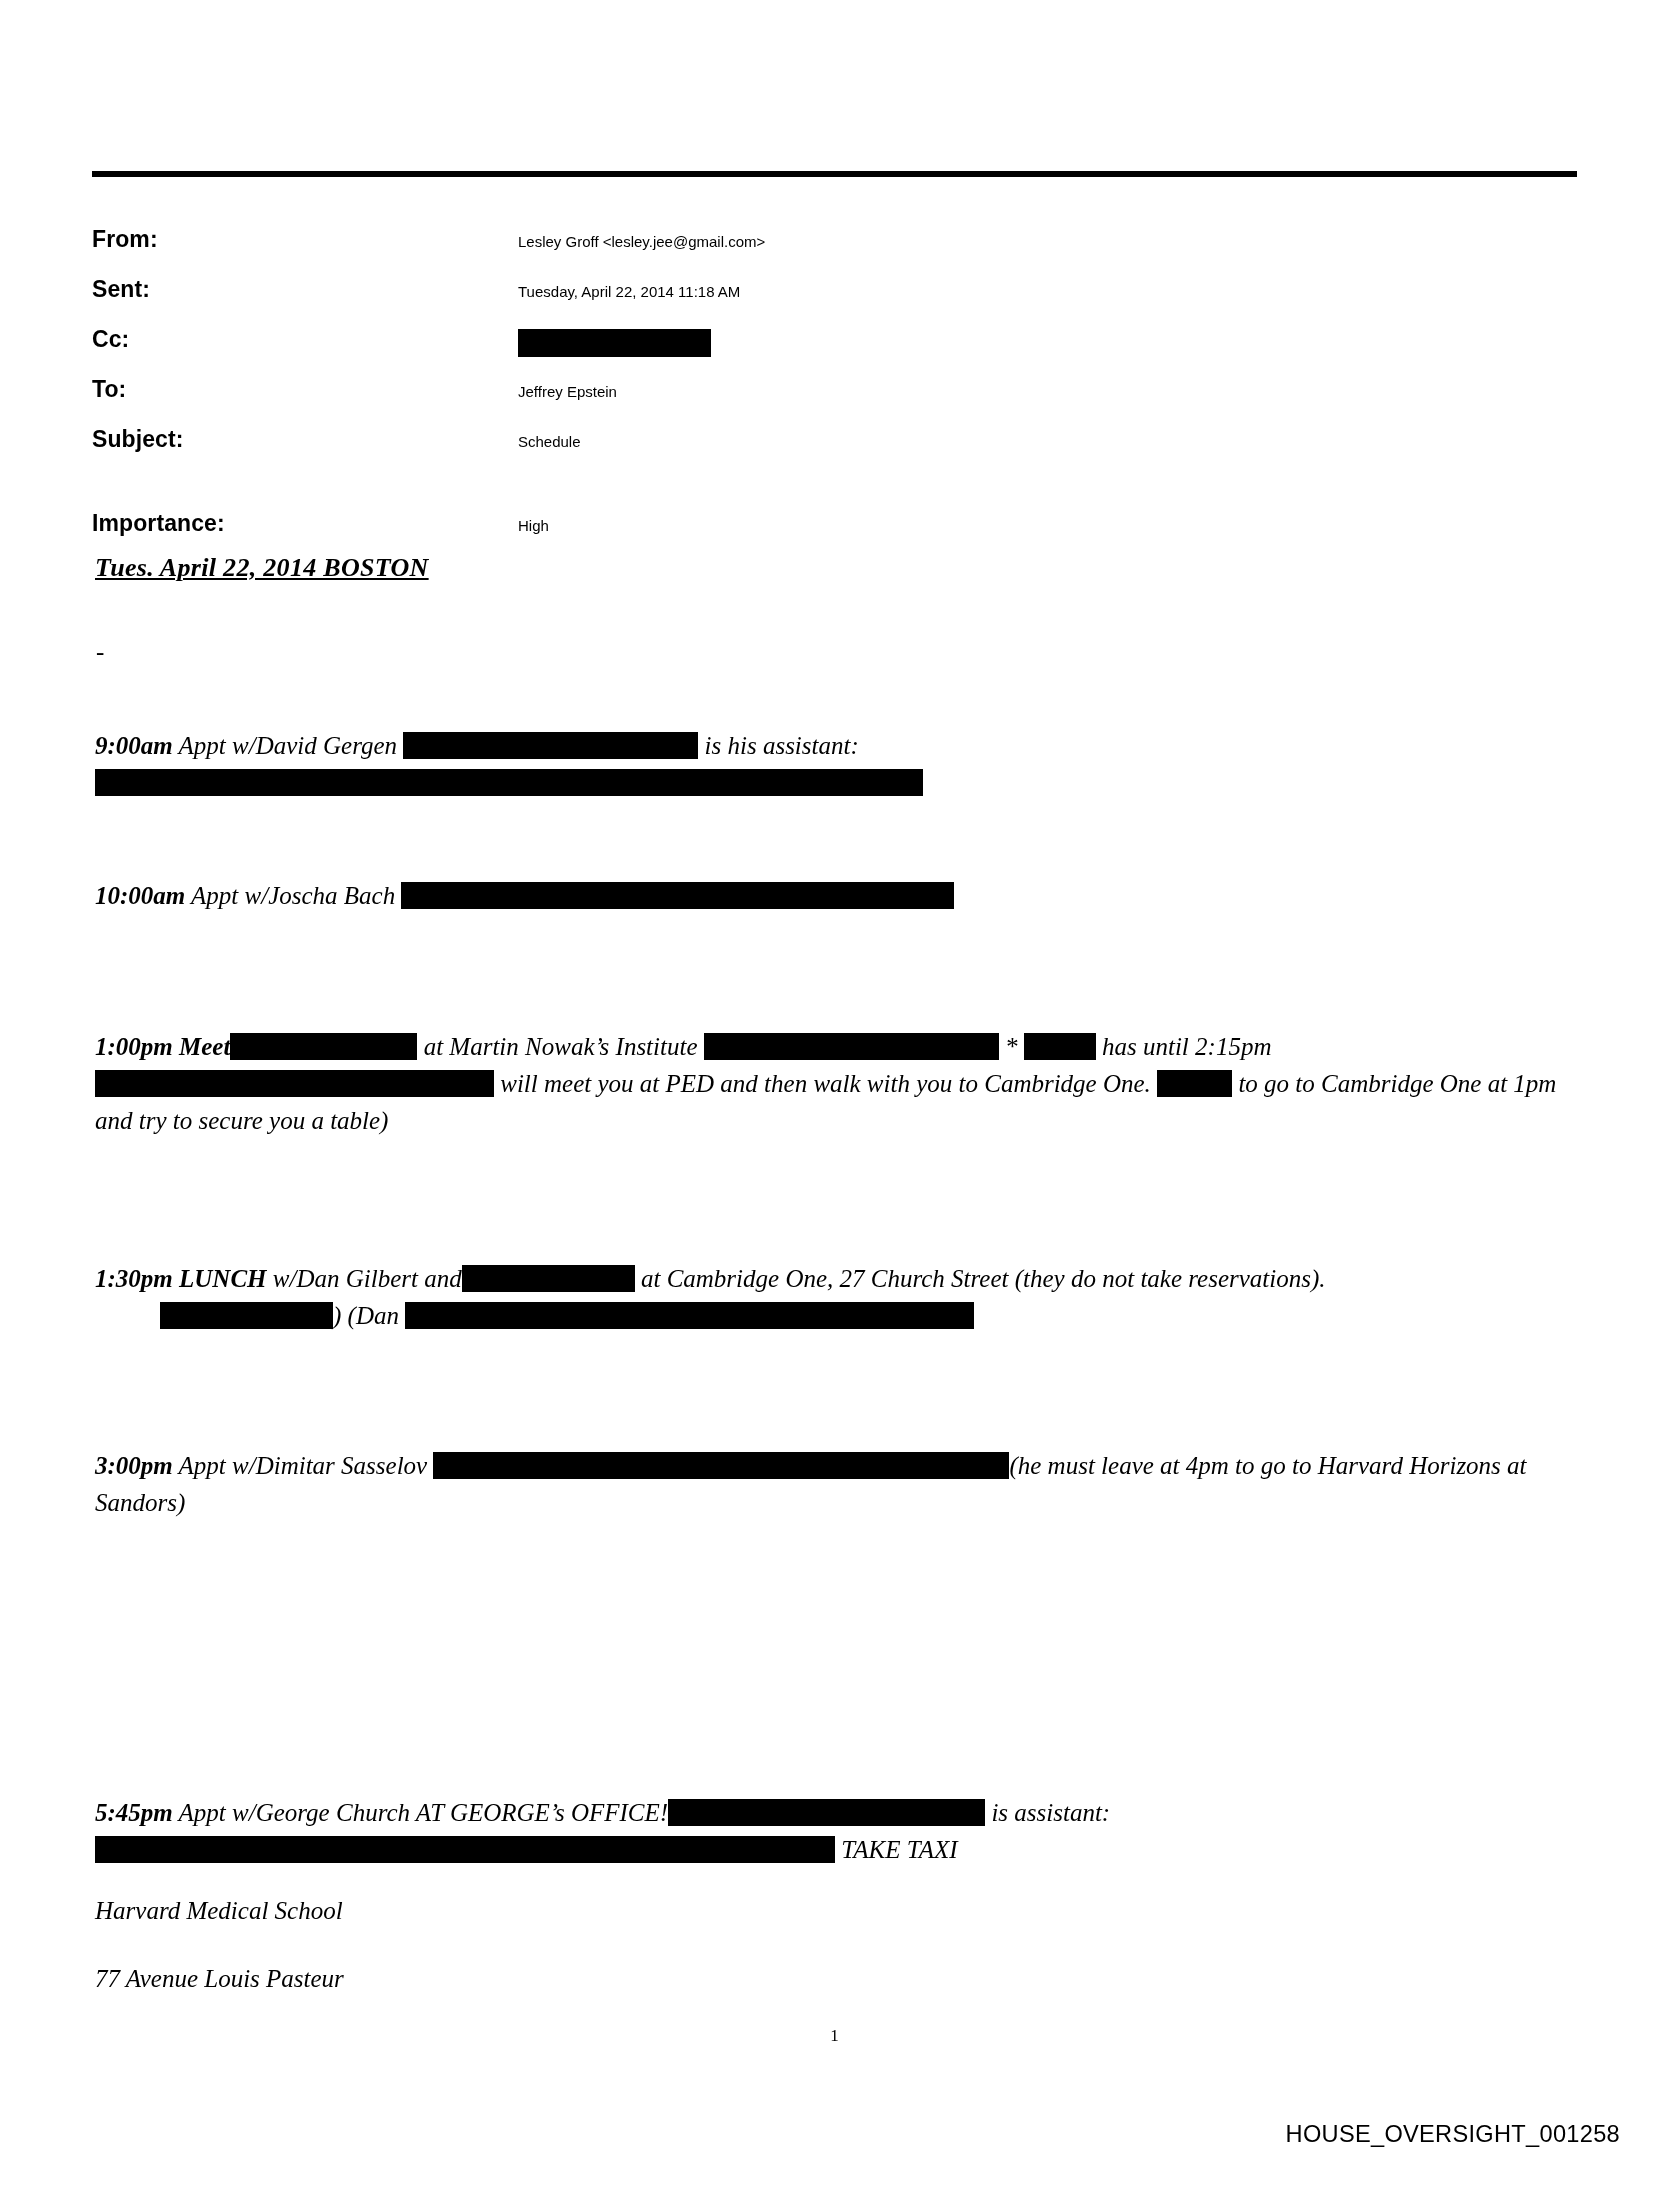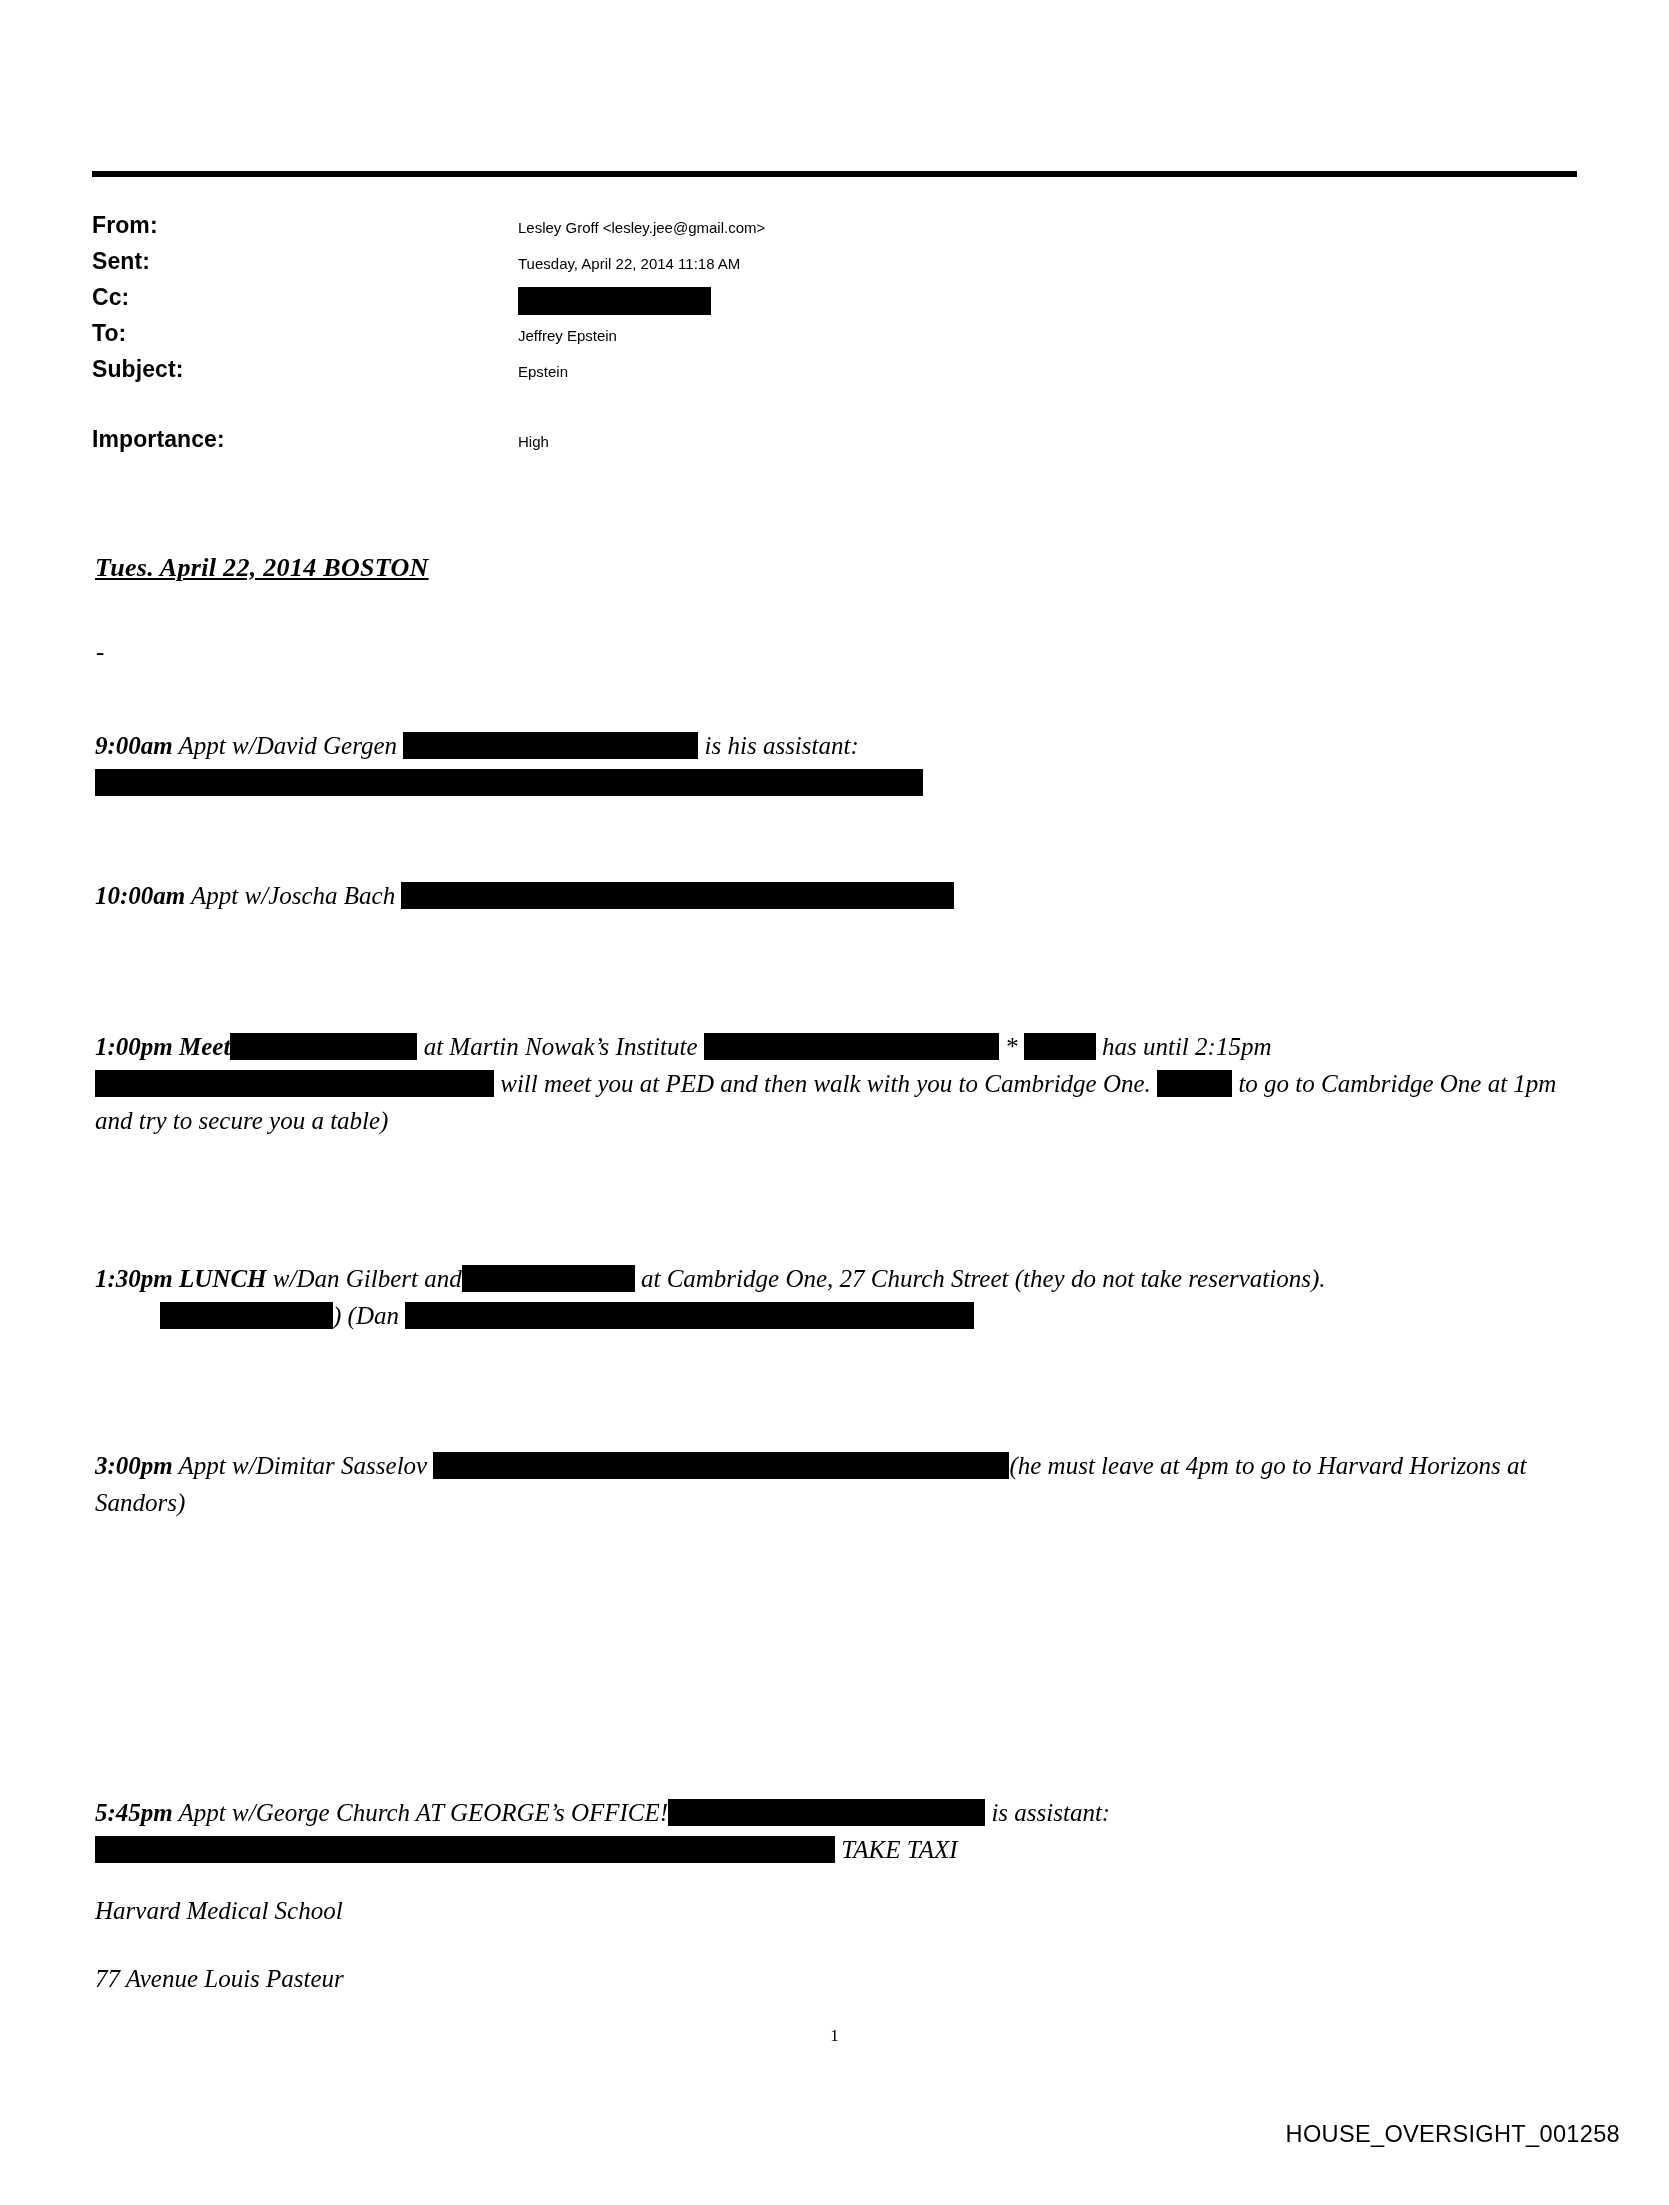--- a/index.html
+++ b/index.html
@@ -34,20 +34,21 @@
   .hdr {
     position: absolute;
     left: 92px;
     top: 211px;
     width: 1492px;
   }
   .hdr-row {
     display: flex;
     align-items: baseline;
     height: 36px;
+    margin-top: 14px;
   }
   .hdr-label {
     width: 426px;
     font-weight: bold;
     font-size: 23px;
     line-height: 29px;
     letter-spacing: 0.1px;
   }
   .hdr-value {
     font-size: 15px;
@@ -152,21 +153,21 @@
       </div>
     </div>
 
     <div class="hdr-row">
       <div class="hdr-label">To:</div>
       <div class="hdr-value">Jeffrey Epstein</div>
     </div>
 
     <div class="hdr-row">
       <div class="hdr-label">Subject:</div>
-      <div class="hdr-value">Epstein</div>
+      <div class="hdr-value">Schedule</div>
     </div>
 
     <div class="hdr-gap"></div>
 
     <div class="hdr-row">
       <div class="hdr-label">Importance:</div>
       <div class="hdr-value">High</div>
     </div>
 
   </div>

